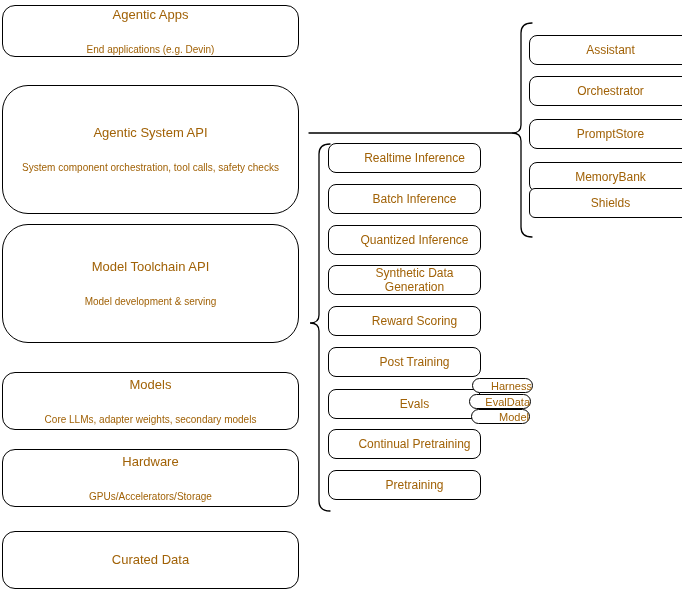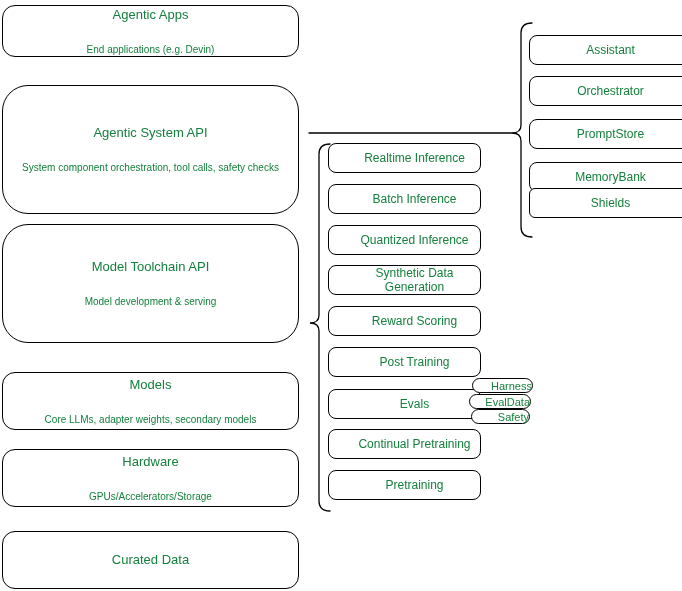--- a/index.html
+++ b/index.html
@@ -2,21 +2,21 @@
 <html><head>
 <meta charset="utf-8">
 <style>
   html, body { margin: 0; padding: 0; background: #ffffff; }
   .canvas {
     position: relative;
     width: 682px;
     height: 591px;
     background: #ffffff;
     font-family: "Liberation Sans", sans-serif;
-    color: #15803d;
+    color: #a16207;
     overflow: hidden;
   }
   .node {
     position: absolute;
     background: #ffffff;
     border: 1px solid #000000;
     box-sizing: border-box;
     display: flex;
     flex-direction: column;
     align-items: center;
@@ -125,21 +125,21 @@
     <span>Pretraining</span>
   </div>
 
   <div class="pill" style="left:472px; top:378px; width:61px;">
     <span>Harness</span>
   </div>
   <div class="pill" style="left:469px; top:394px; width:62px;">
     <span>EvalData</span>
   </div>
   <div class="pill" style="left:471px; top:409px; width:59px;">
-    <span>Safety</span>
+    <span>Model</span>
   </div>
 
   <div class="node rightbox" style="top:35px;">
     <span>Assistant</span>
   </div>
   <div class="node rightbox" style="top:76px;">
     <span>Orchestrator</span>
   </div>
   <div class="node rightbox" style="top:119px;">
     <span>PromptStore</span>

